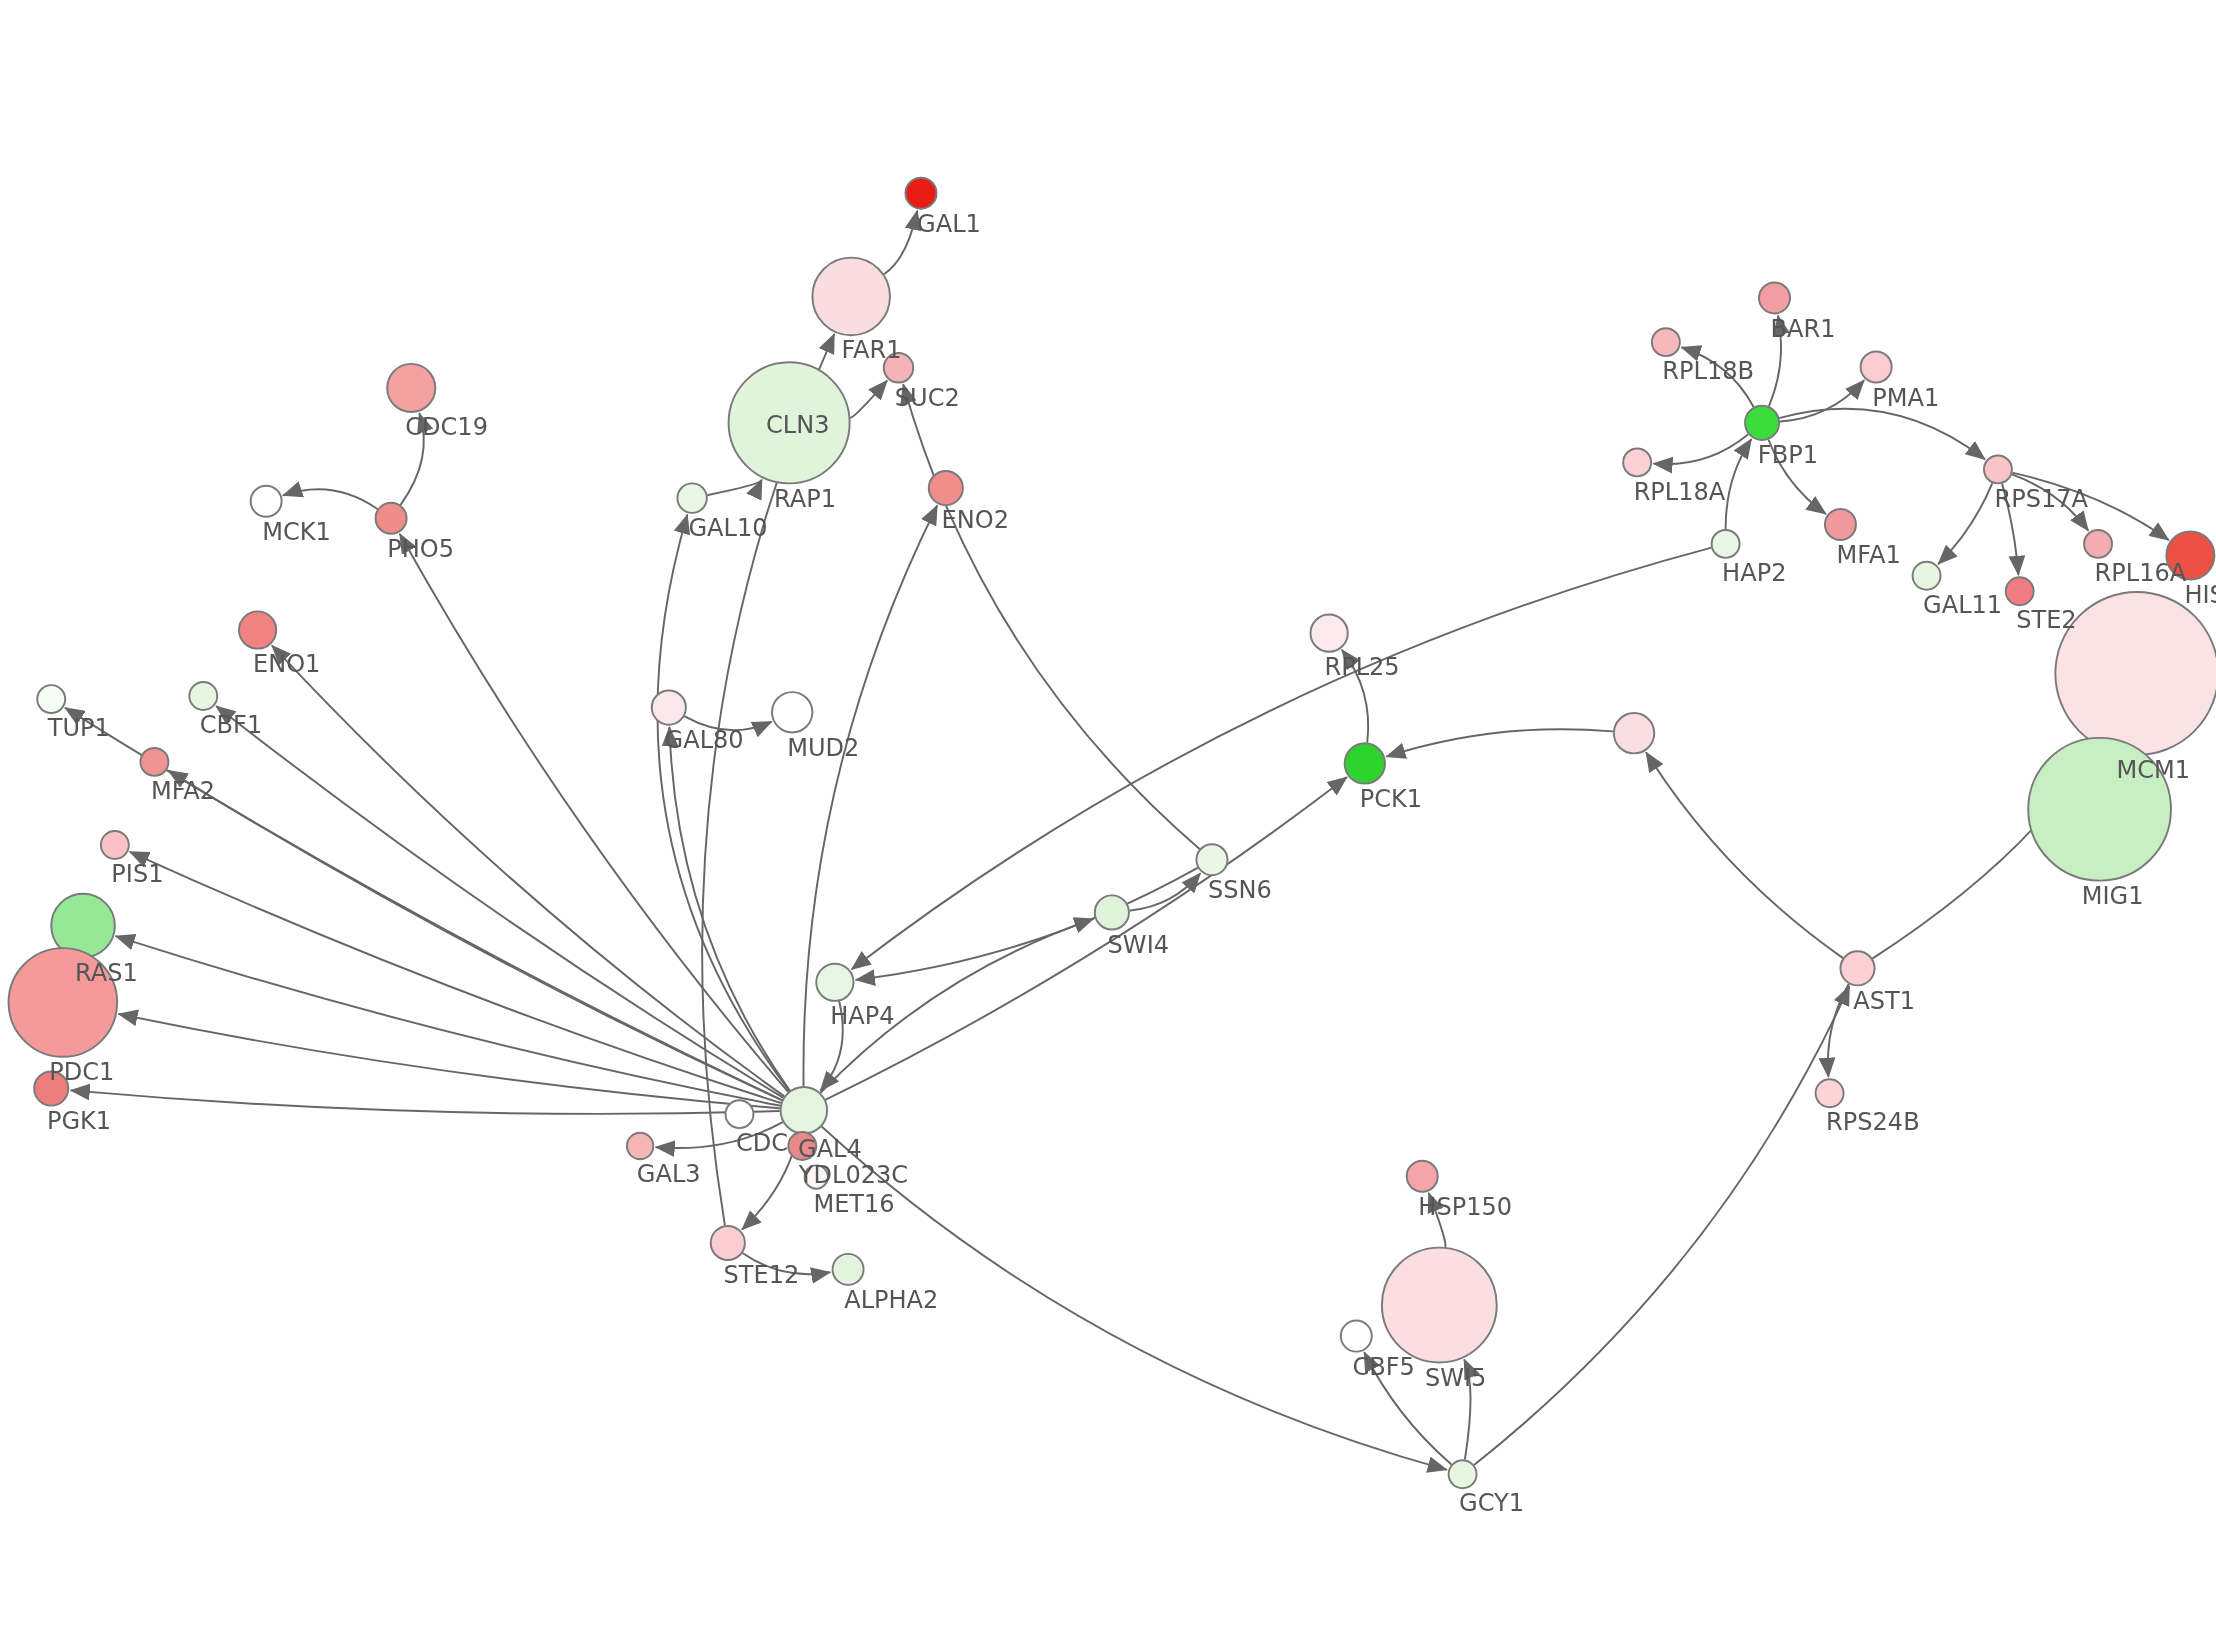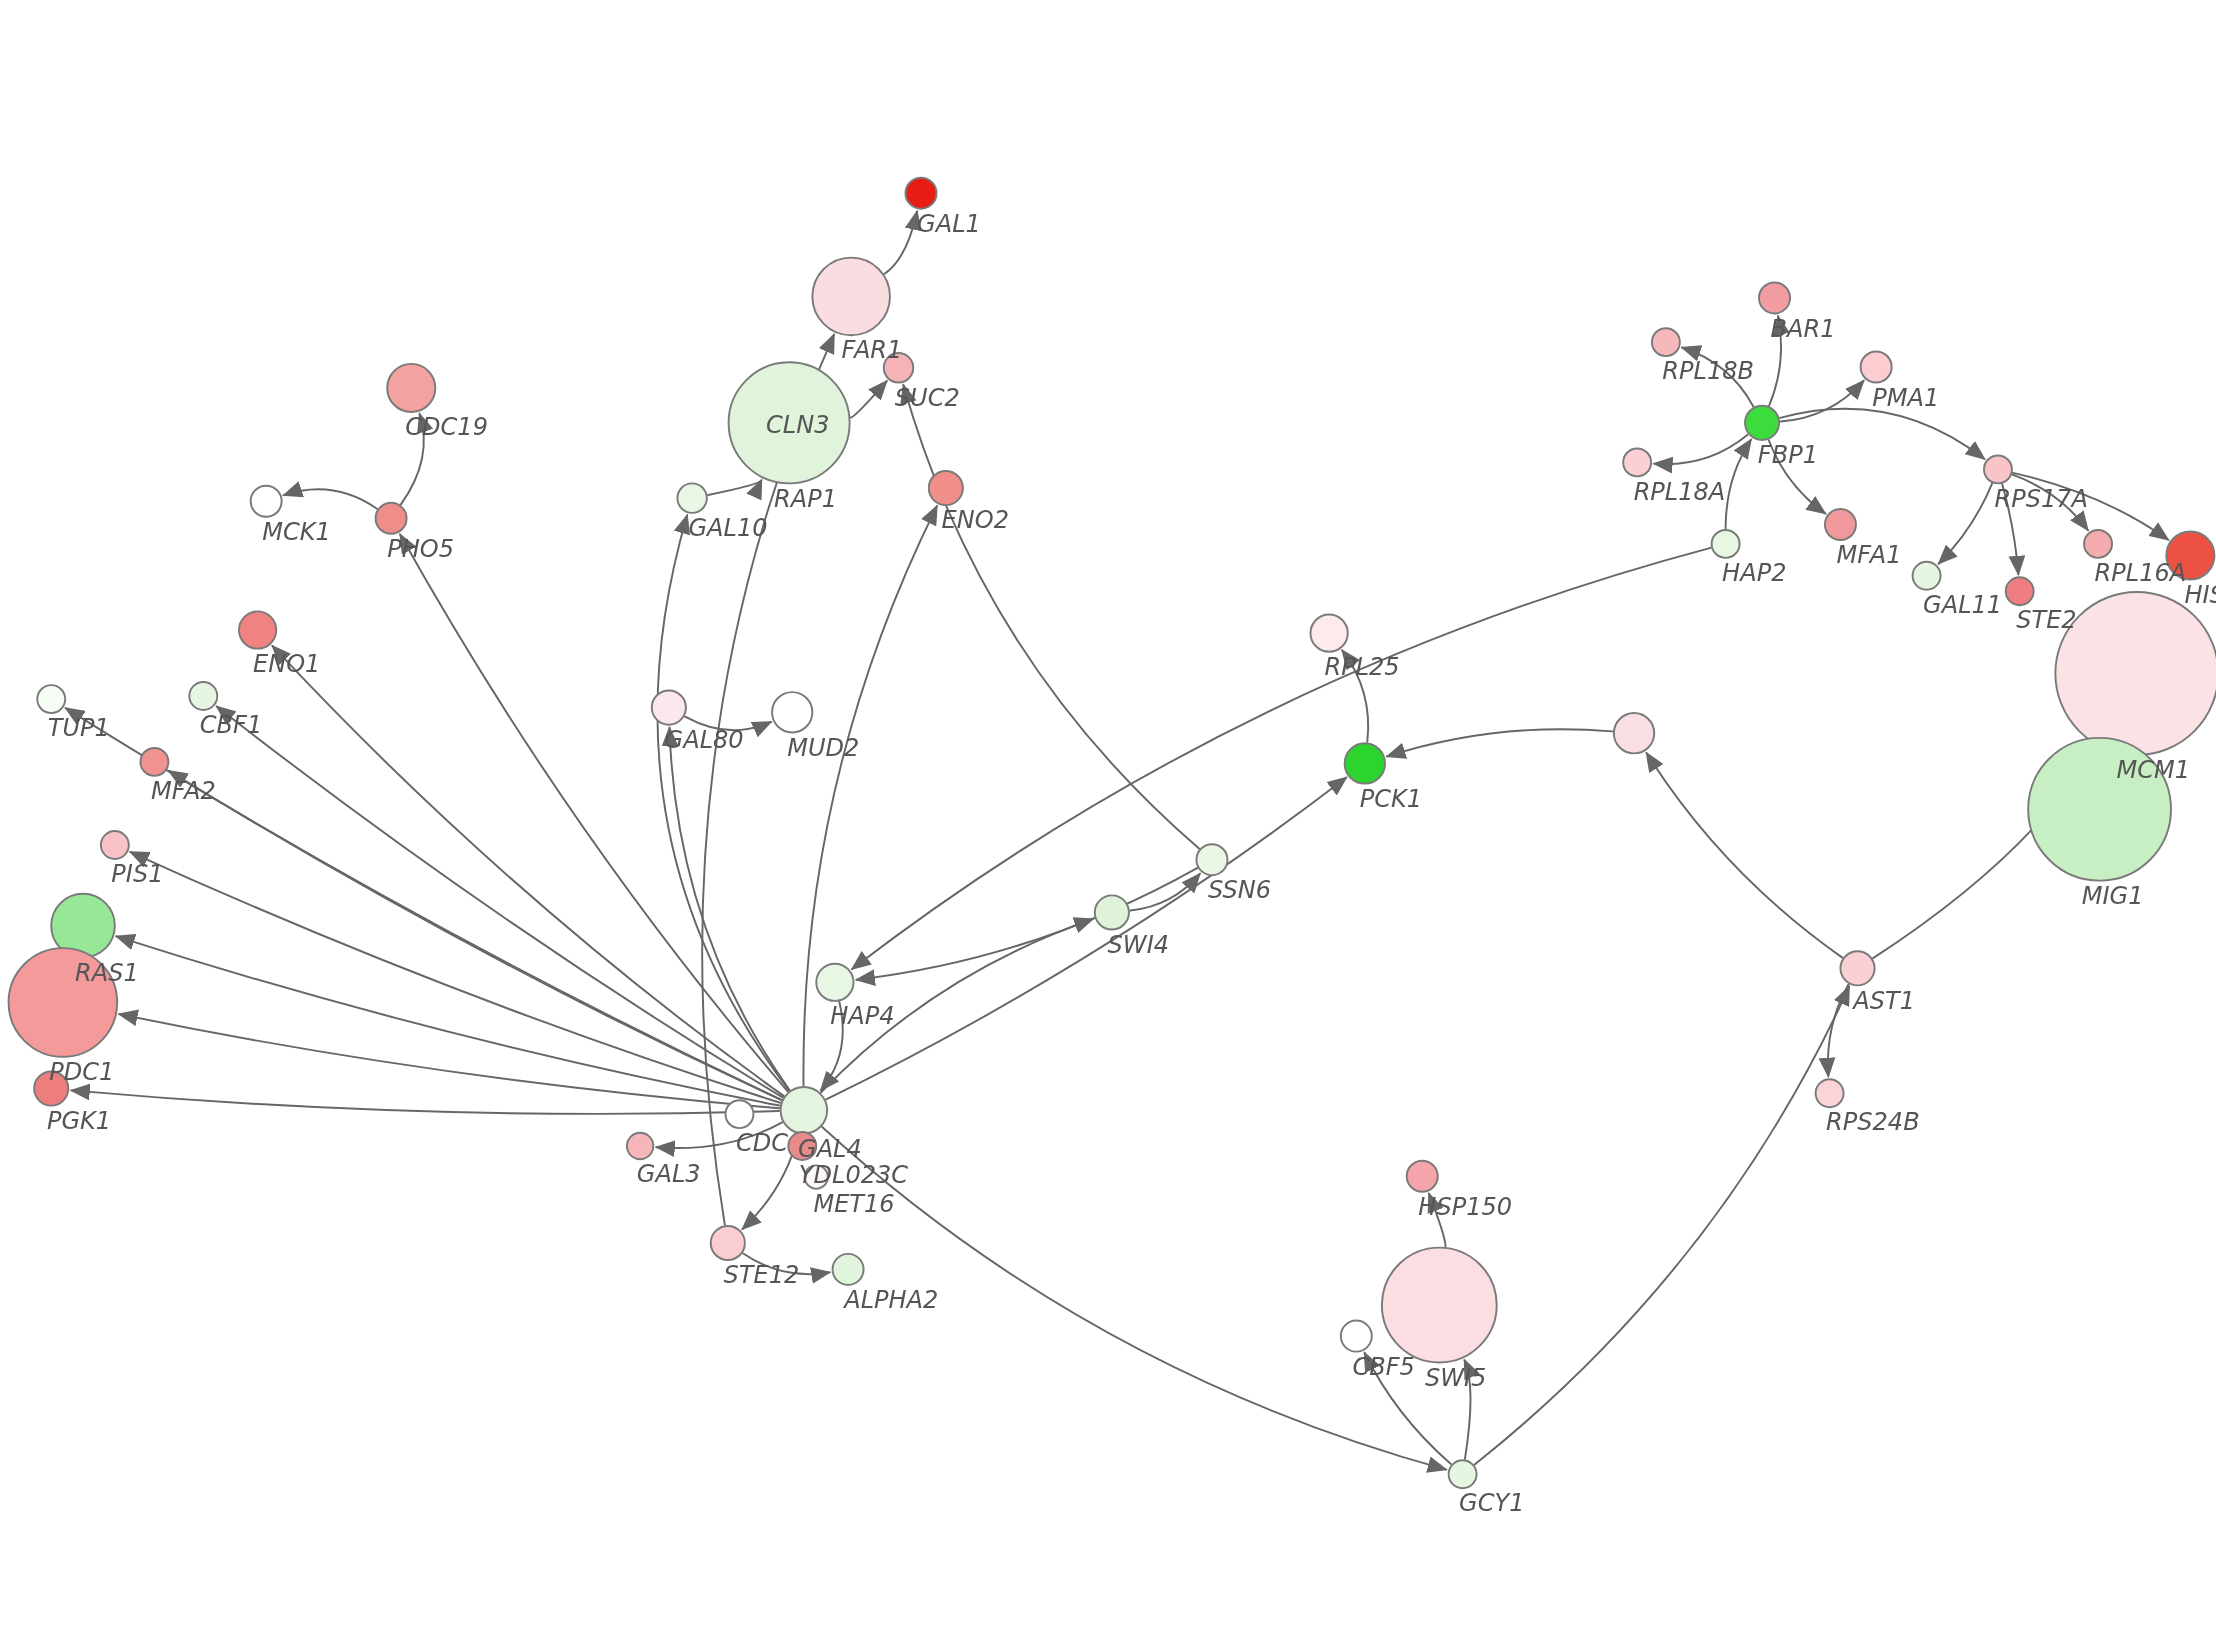--- a/index.html
+++ b/index.html
@@ -1,16 +1,16 @@
 <!DOCTYPE html>
 <html style="font-size:12.4px"><head>
 <meta charset="utf-8">
 <style>
   html,body{margin:0;padding:0;background:#ffffff;}
-  #stage{width:2216px;height:1648px;background:#ffffff;overflow:hidden;font-style:italic;}
+  #stage{width:2216px;height:1648px;background:#ffffff;overflow:hidden;}
   svg{display:block;}
   text.node-label{
     font-family:"DejaVu Sans", sans-serif;
     font-size:31px;
     fill:#555555;
   }
   path.edge{fill:none;stroke-linecap:round;}
   circle.node{cursor:pointer;}
 </style>
 </head>

